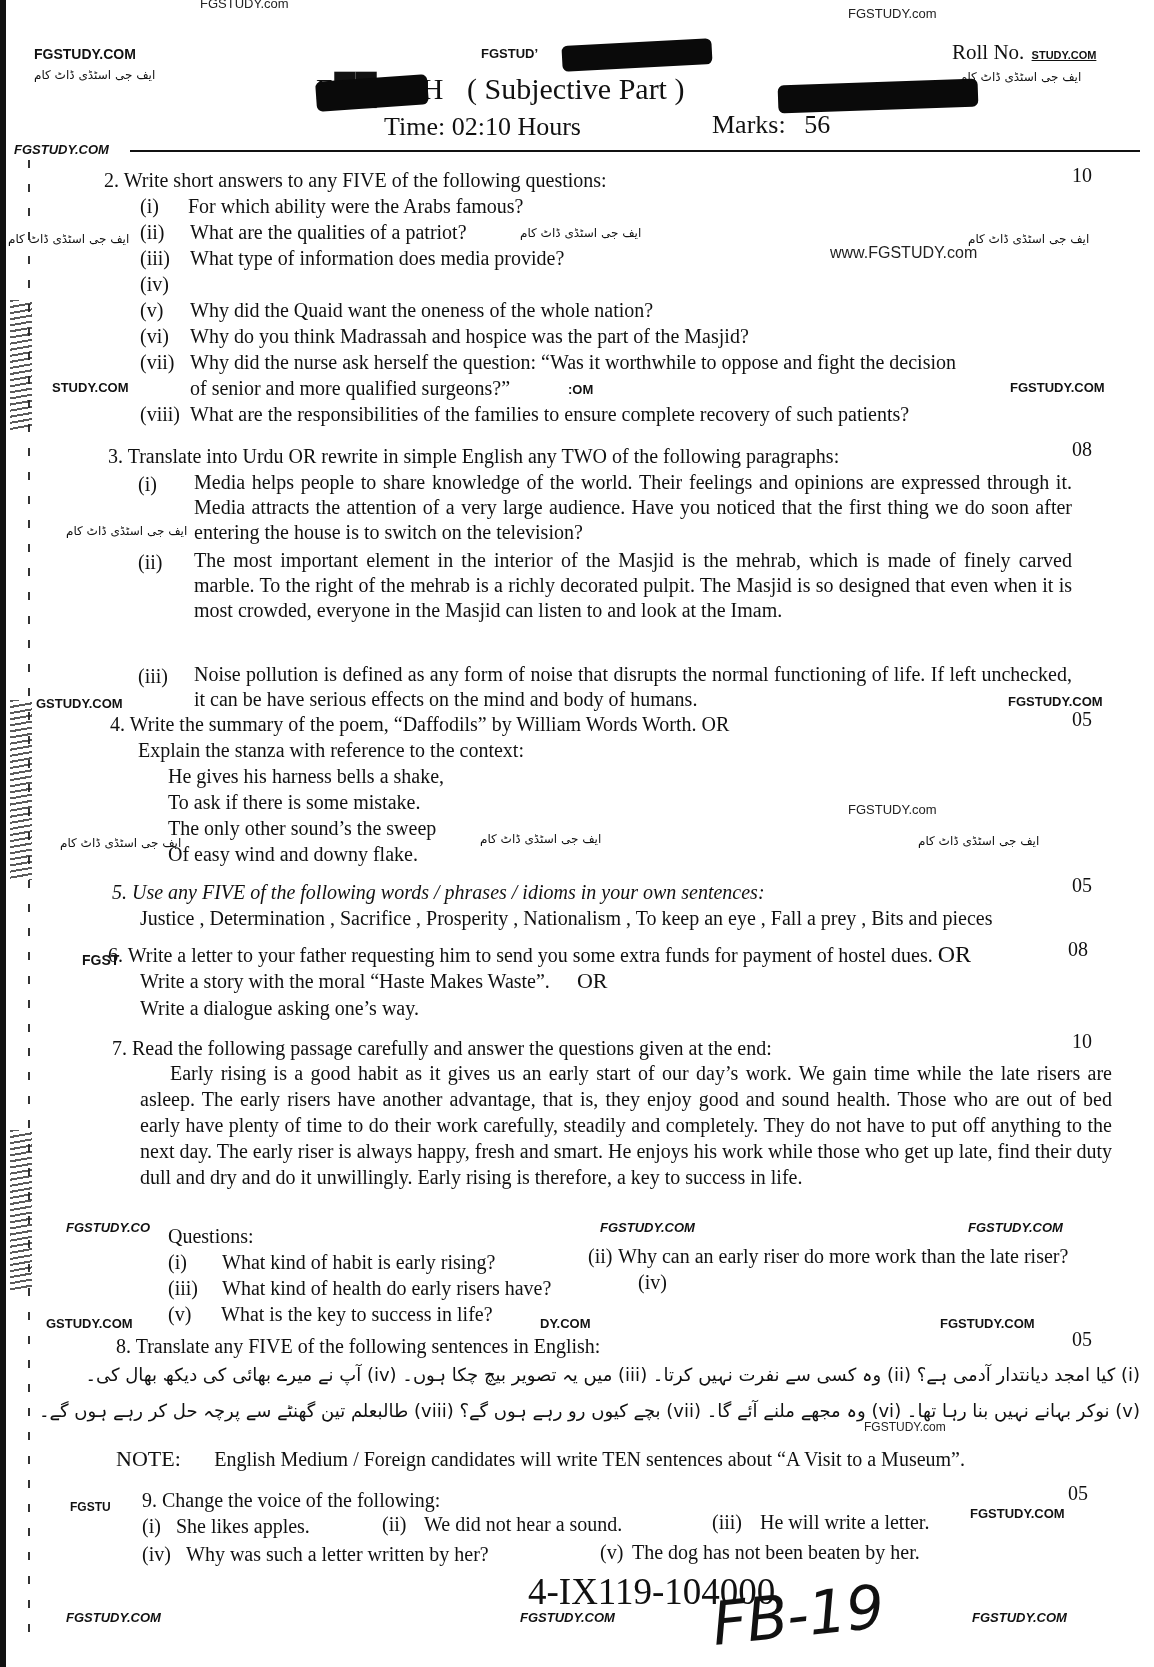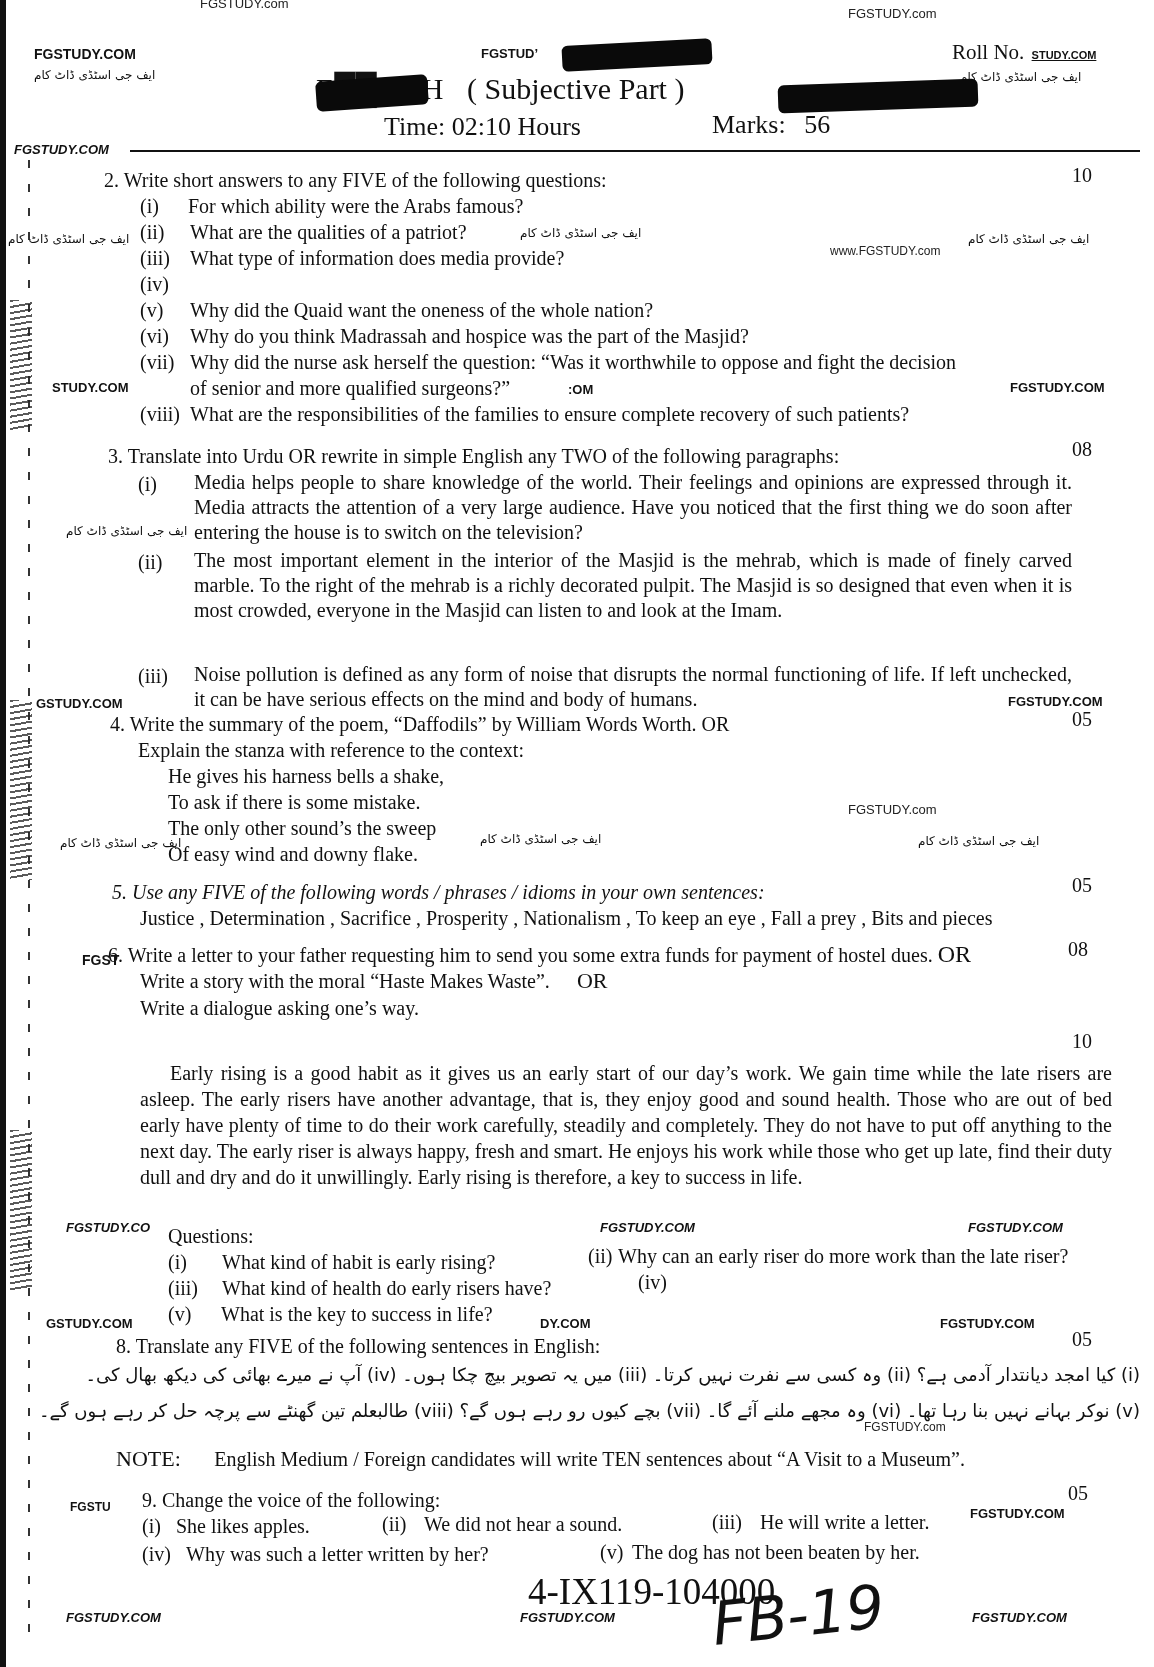--- a/index.html
+++ b/index.html
@@ -92,21 +92,21 @@
   <div class="sub" style="left:140px;top:324px;">(vi)</div>
   <div class="sub" style="left:190px;top:324px;">Why do you think Madrassah and hospice was the part of the Masjid?</div>
   <div class="sub" style="left:140px;top:350px;">(vii)</div>
   <div class="sub" style="left:190px;top:376px;">of senior and more qualified surgeons?”</div>
   <div class="sub" style="left:190px;top:350px;">Why did the nurse ask herself the question: “Was it worthwhile to oppose and fight the decision</div>
   <div class="sub" style="left:140px;top:402px;">(viii)</div>
   <div class="sub" style="left:190px;top:402px;">What are the responsibilities of the families to ensure complete recovery of such patients?</div>
 
   <div class="abs urdu" style="left:8px;top:232px;">ایف جی اسٹڈی ڈاٹ کام</div>
   <div class="abs urdu" style="left:520px;top:226px;">ایف جی اسٹڈی ڈاٹ کام</div>
-  <div class="abs wm-light" style="left:830px;top:244px;font-size:12px;">www.FGSTUDY.com</div>
+  <div class="abs wm-light" style="left:830px;top:244px;font-size:16px;">www.FGSTUDY.com</div>
   <div class="abs urdu" style="left:968px;top:232px;">ایف جی اسٹڈی ڈاٹ کام</div>
   <div class="abs wm" style="left:52px;top:380px;font-size:13px;">STUDY.COM</div>
   <div class="abs wm" style="left:568px;top:382px;font-size:13px;">:OM</div>
   <div class="abs wm" style="left:1010px;top:380px;font-size:13px;">FGSTUDY.COM</div>
 
   <div class="abs q" style="left:108px;top:444px;">
     <span>3.</span>
     <span>Translate into Urdu OR rewrite in simple English any TWO of the following paragraphs:</span>
   </div>
   <div class="marks" style="top:438px;">08</div>
@@ -151,20 +151,24 @@
     <span>Write a letter to your father requesting him to send you some extra funds for payment of hostel dues.</span>
     <span style="font-size:24px;">OR</span>
   </div>
   <div class="marks" style="top:938px;right:66px;">08</div>
   <div class="sub" style="left:140px;top:968px;">
     <span>Write a story with the moral “Haste Makes Waste”.</span>
     <span style="margin-left:22px;font-size:22px;">OR</span>
   </div>
   <div class="sub" style="left:140px;top:996px;">Write a dialogue asking one’s way.</div>
 
+  <div class="abs q" style="left:112px;top:1036px;">
+    <span>7.</span>
+    <span>Read the following passage carefully and answer the questions given at the end:</span>
+  </div>
   <div class="marks" style="top:1030px;">10</div>
   <div class="para" style="left:140px;top:1060px;width:972px;text-indent:30px;line-height:26px;">Early rising is a good habit as it gives us an early start of our day’s work.  We gain time while the late risers are asleep.  The early risers have another advantage, that is, they enjoy good and sound health. Those who are out of bed early have plenty of time to do their work carefully, steadily and completely. They do not have to put off anything to the next day.  The early riser is always happy, fresh and smart. He enjoys his work while those who get up late, find their duty dull and dry and do it unwillingly.  Early rising is therefore, a key to success in life.</div>
 
   <div class="abs wm-i" style="left:66px;top:1220px;font-size:13px;">FGSTUDY.CO</div>
   <div class="abs wm-i" style="left:600px;top:1220px;font-size:13px;">FGSTUDY.COM</div>
   <div class="abs wm-i" style="left:968px;top:1220px;font-size:13px;">FGSTUDY.COM</div>
   <div class="sub" style="left:168px;top:1224px;">Questions:</div>
 
   <div class="sub" style="left:168px;top:1250px;">(i)</div>
   <div class="sub" style="left:222px;top:1250px;">What kind of habit is early rising?</div>

